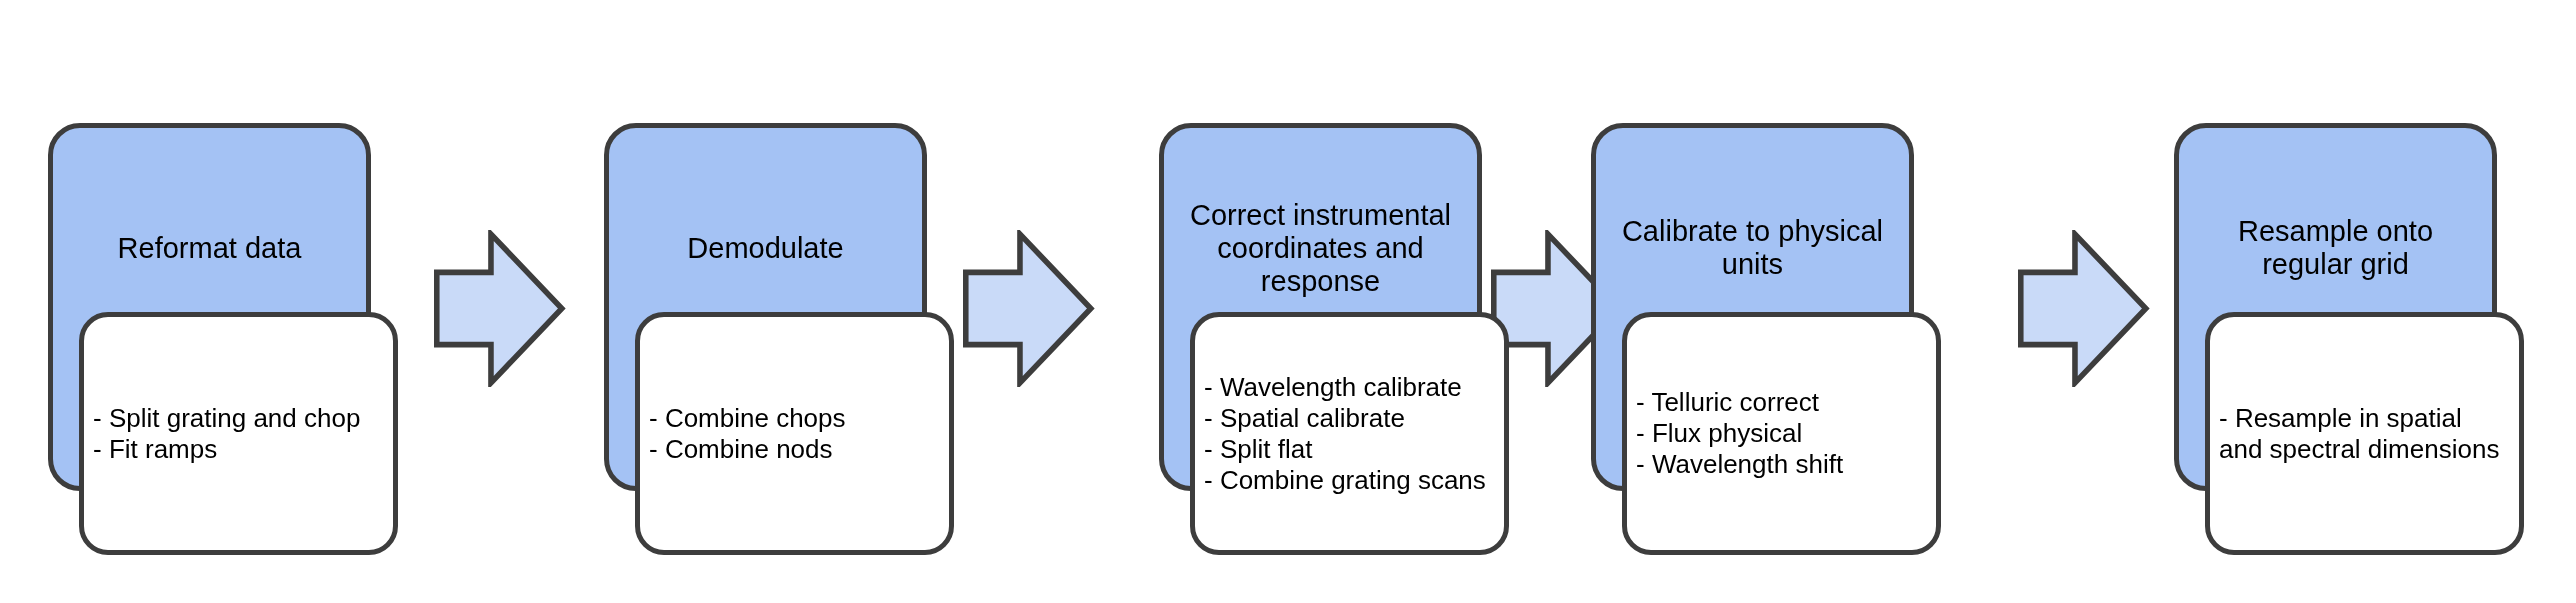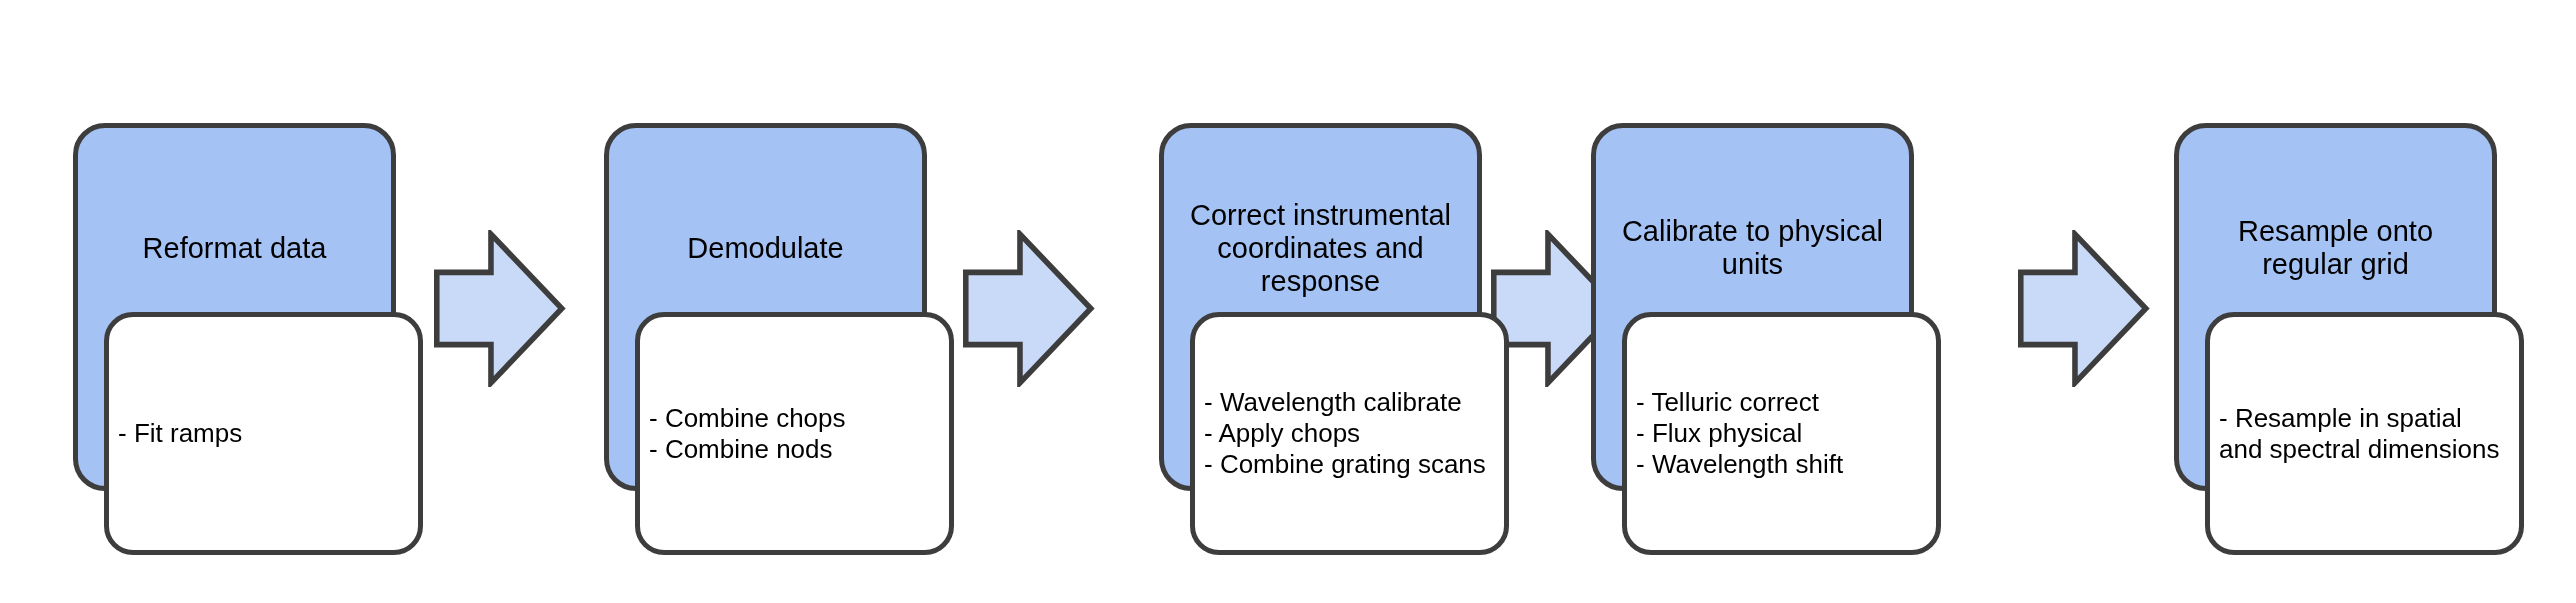--- a/index.html
+++ b/index.html
@@ -74,25 +74,26 @@
     stroke: var(--border, #3d3d3d);
     stroke-width: 8;
     stroke-linejoin: miter;
   }
 </style>
 </head>
 <body>
 
 <div class="canvas">
 
-  <div class="stage" style="left:73px">
+  <div class="stage" style="left:48px">
     <div class="stage-box"></div>
     <div class="step-card"></div>
     <div class="stage-title">Reformat data</div>
     <div class="steps">
+      <div class="step-line">- Split grating and chop</div>
       <div class="step-line">- Fit ramps</div>
     </div>
   </div>
 
   <svg class="arrow" style="left:434px" viewBox="0 0 190 226">
     <polygon points="4,61 82,61 82,6 184,113 82,220 82,165 4,165"></polygon>
   </svg>
 
   <div class="stage" style="left:604px">
     <div class="stage-box"></div>
@@ -109,21 +110,22 @@
   </svg>
 
   <div class="stage" style="left:1159px">
     <div class="stage-box"></div>
     <div class="step-card"></div>
     <div class="stage-title">Correct instrumental
 coordinates and
 response</div>
     <div class="steps">
       <div class="step-line">- Wavelength calibrate</div>
-      <div class="step-line">- Apply chops</div>
+      <div class="step-line">- Spatial calibrate</div>
+      <div class="step-line">- Split flat</div>
       <div class="step-line">- Combine grating scans</div>
     </div>
   </div>
 
   <svg class="arrow" style="left:1491px" viewBox="0 0 190 226">
     <polygon points="4,61 82,61 82,6 184,113 82,220 82,165 4,165"></polygon>
   </svg>
 
   <div class="stage" style="left:1591px">
     <div class="stage-box"></div>

